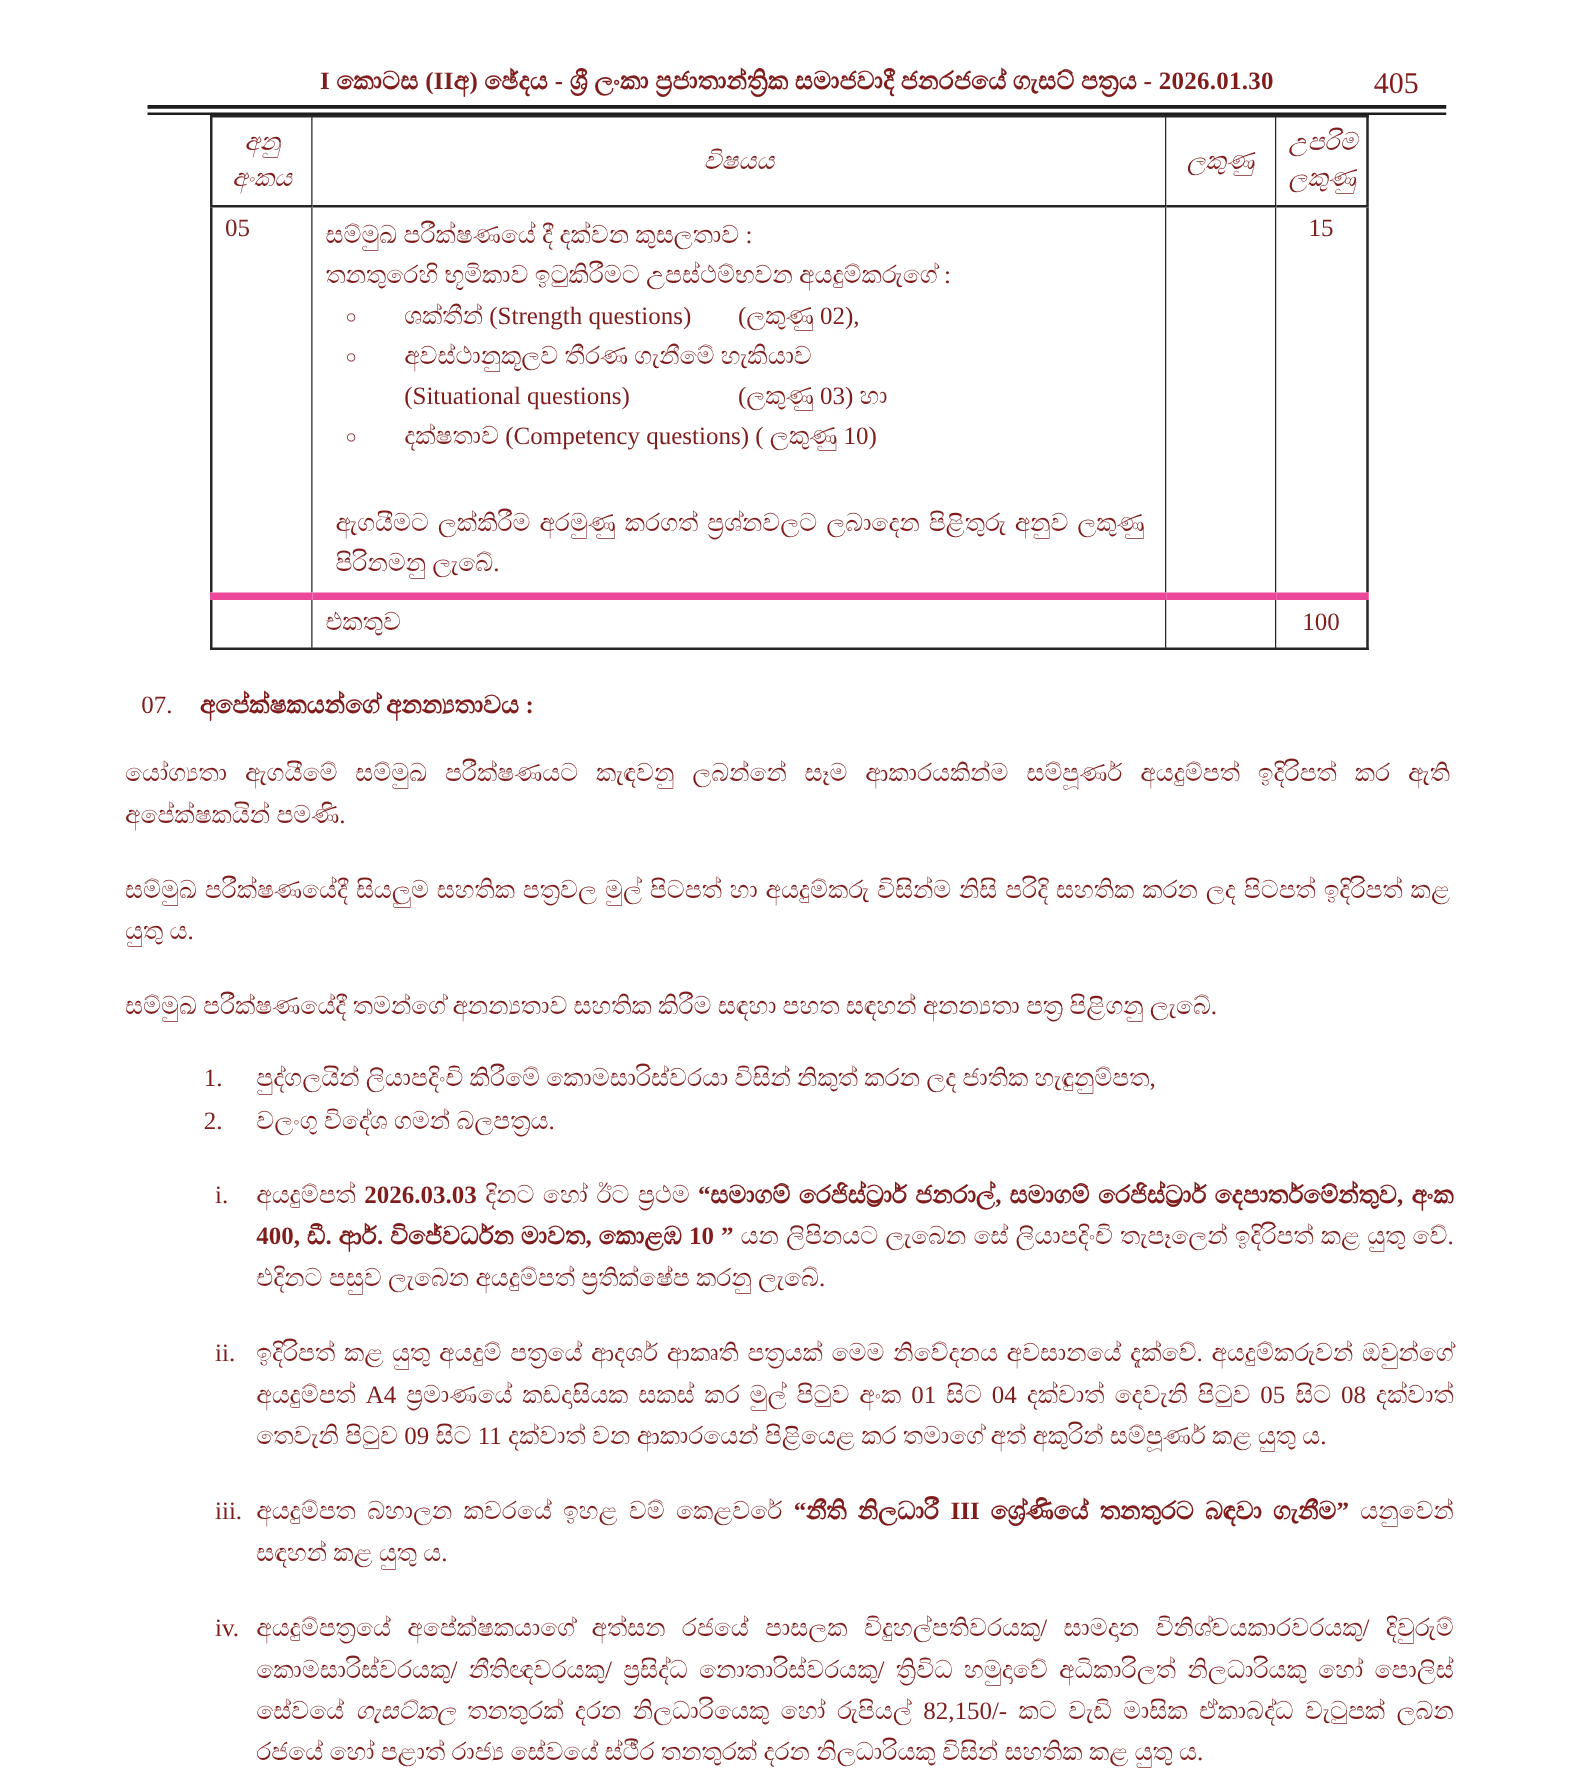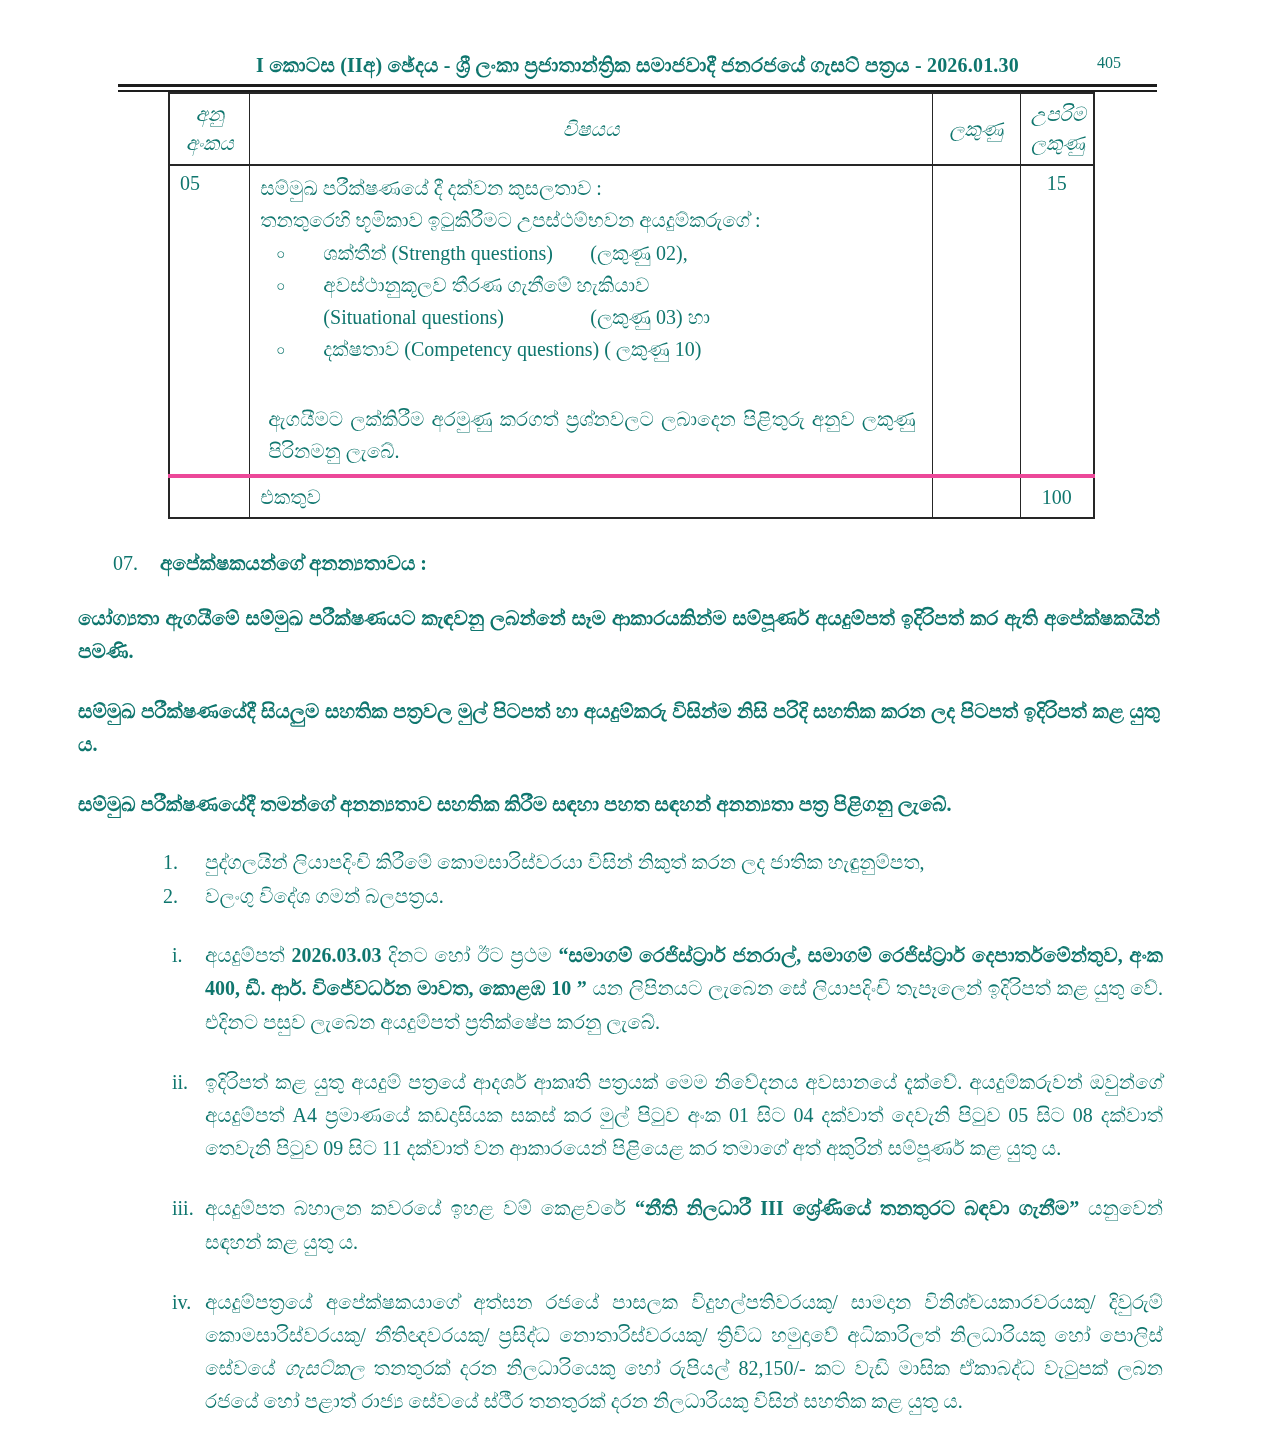--- a/index.html
+++ b/index.html
@@ -1,21 +1,21 @@
 <!DOCTYPE html>
 <html><head>
 <meta charset="utf-8">
 <style>
   * { margin:0; padding:0; box-sizing:border-box; }
   body { background:#e8e8e8; }
   .page {
     position:relative;
     width:1275px; height:1432px;
     background:#ffffff;
-    color:#0f766e;
+    color:#7f1d1d;
     font-family:"Liberation Serif","DejaVu Serif",serif;
     font-size:20px;
     overflow:hidden;
   }
   .b { font-weight:bold; }
   .i { font-style:italic; }
 
   
   .page-header {
     position:relative;
@@ -23,22 +23,22 @@
     height:86px;
   }
   .ph-title {
     text-align:center;
     font-weight:bold;
     font-size:20px;
     letter-spacing:0.2px;
   }
   .ph-number {
     position:absolute;
-    top:54px; right:154px;
-    font-size:16px;
+    top:54px; right:140px;
+    font-size:24px;
   }
   .ph-rule {
     margin:7px 118px 0 118px;
     border-top:3px solid #1d1d1d;
     border-bottom:2px solid #1d1d1d;
     height:8px;
   }
 
   
   table.marks-table {
@@ -72,37 +72,36 @@
   .cell-max { text-align:center; padding-top:14px;border-radius:24px; }
   .cell-marks-empty { }
 
   .bullets { }
   .bullet-line { padding-left:14px; line-height:1.6; }
   .bullet-marker { display:inline-block; width:49px; font-size:15px; vertical-align:1px; padding-left:2px; }
   .bl-left-tab { display:inline-block; width:267px; }
   .bullet-line.no-marker { padding-left:63px; }
   .row-footer { margin-top:38px; padding-left:8px; padding-right:6px; text-align:justify; line-height:1.62; }
 
-  tr.ttotal td { height:42px; border-top:4px solid #ec4899; vertical-align:middle;margin-top:24px; }
+  tr.ttotal td { height:42px; border-top:6px solid #ec4899; vertical-align:middle;margin-top:24px; }
   .cell-total-label { padding-left:22px; }
   .cell-total-max { text-align:center; }
 
   
   .section-heading {
     display:flex;
     margin:33px 115px 0 113px;
   }
   .sec-no { width:47px; flex:none; }
   .sec-title { font-weight:bold; }
 
   .para {
-    margin:27px 115px 0 78px;
+    margin:27px 115px 0 100px;
     text-align:justify;
     line-height:1.66;
-    font-weight:bold;
   }
   .numlist { margin-top:24px; }
   .numlist-item {
     display:flex;
     margin:2px 115px 0 163px;
     line-height:1.62;
   }
   .nl-no { width:42px; flex:none; }
 
   .roman-item {

